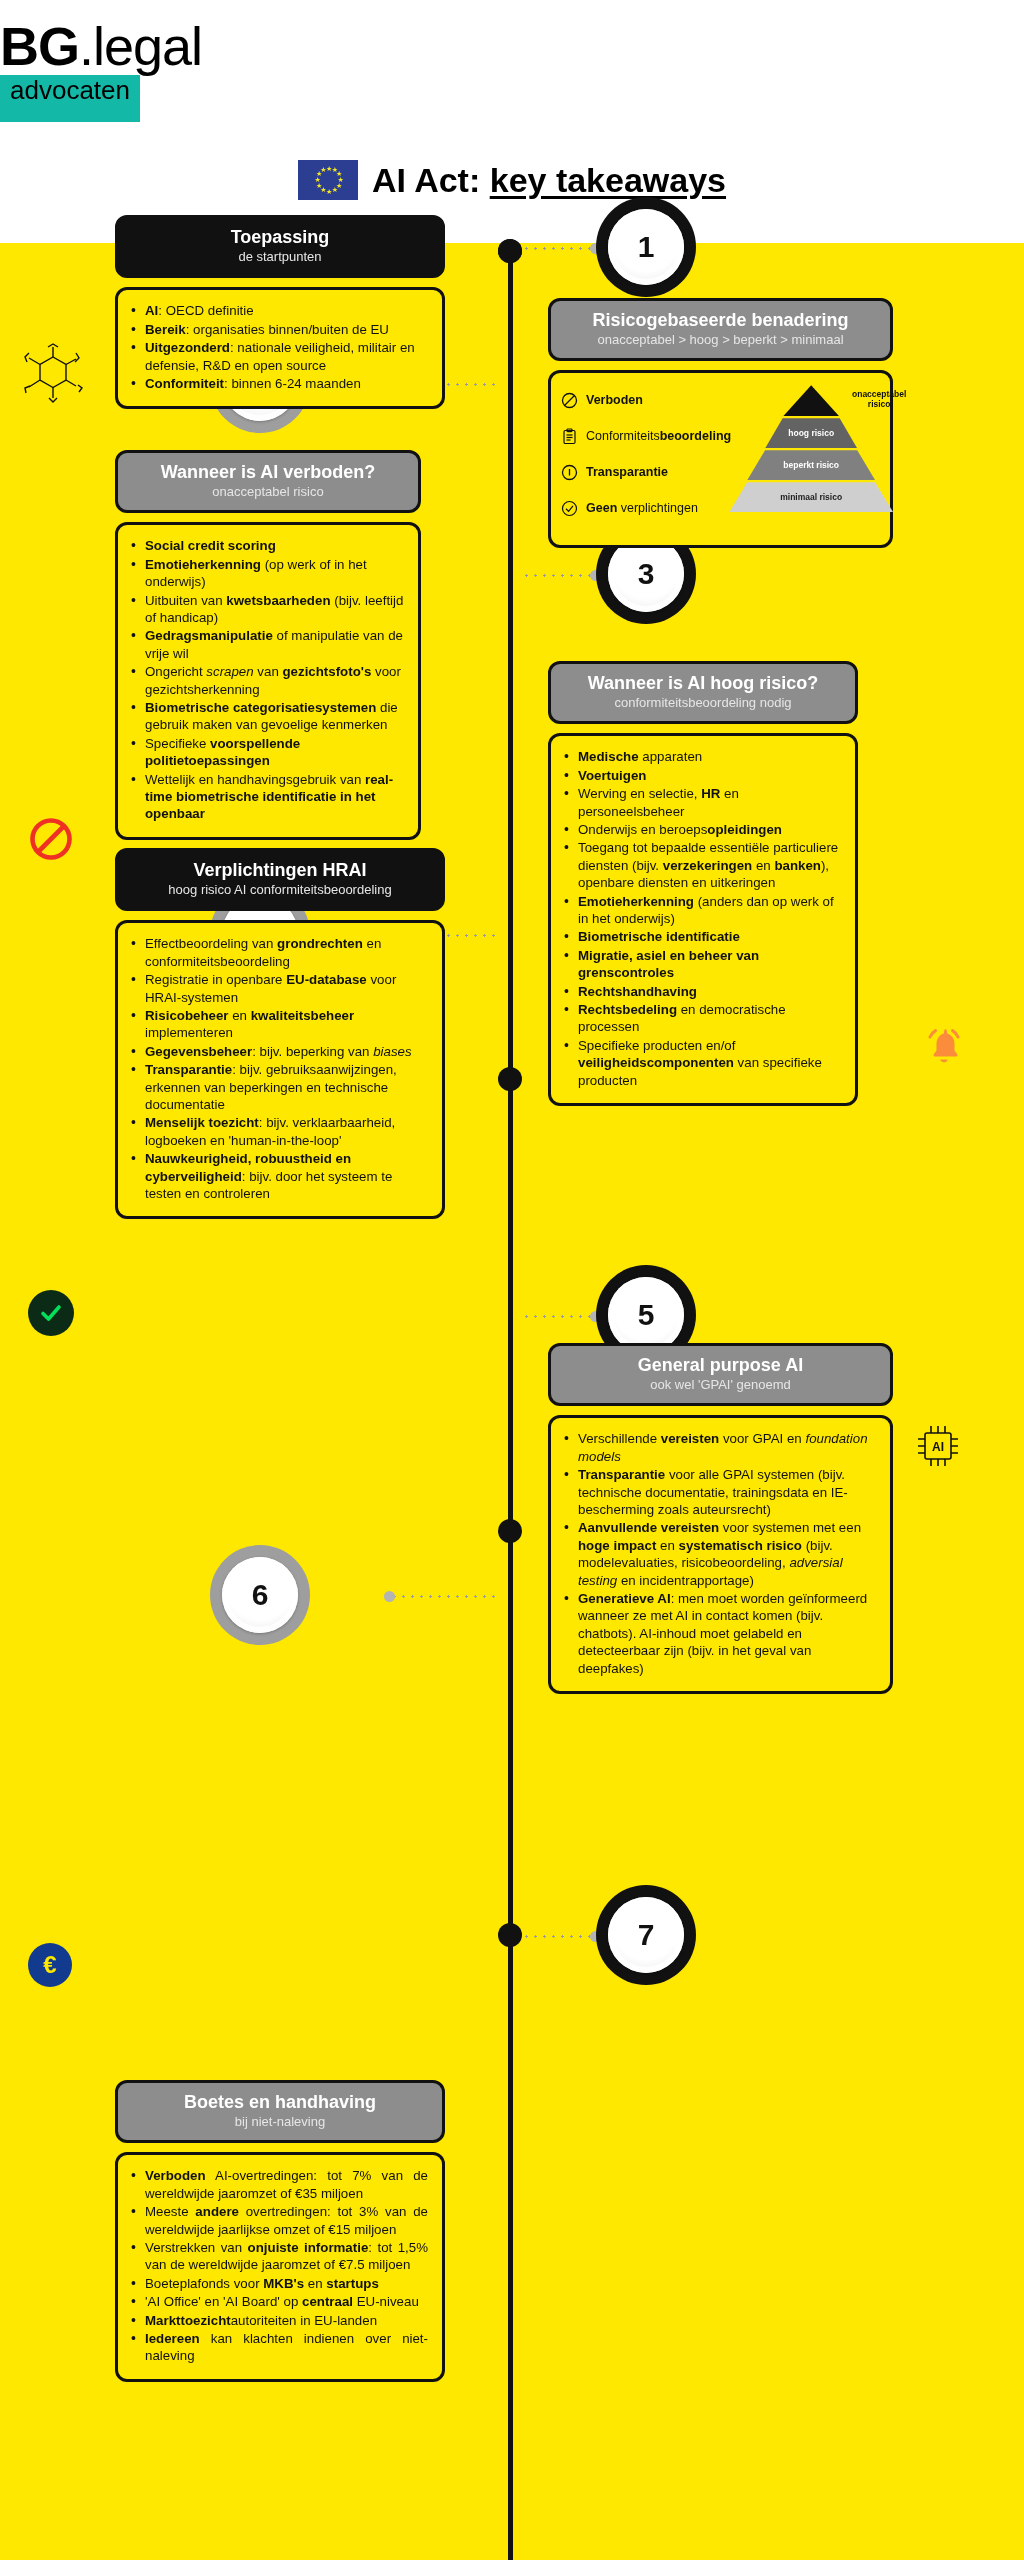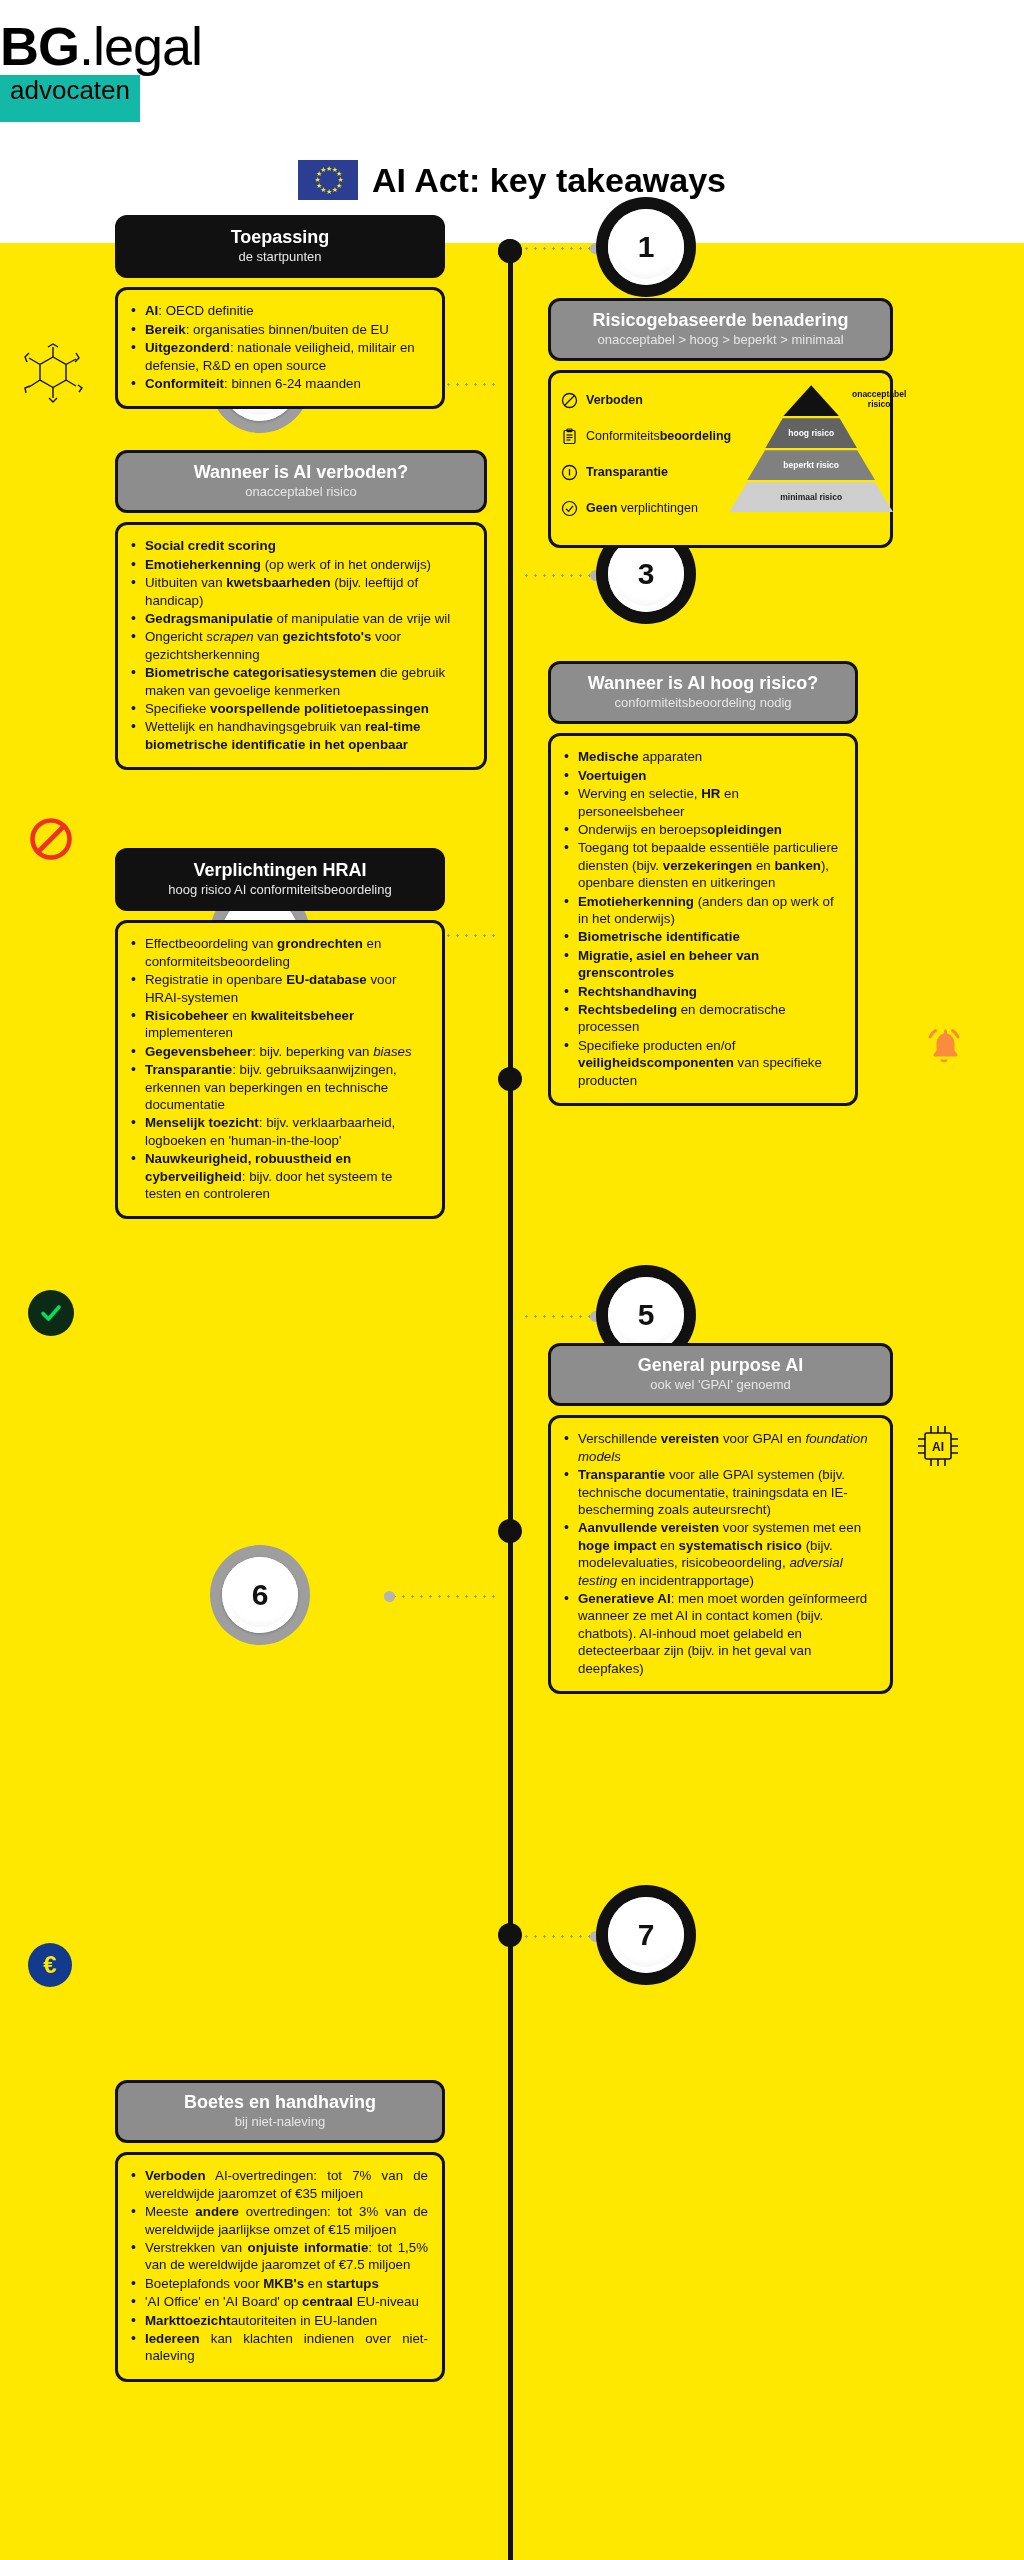--- a/index.html
+++ b/index.html
@@ -34,21 +34,21 @@
     display:flex; align-items:center; justify-content:center; gap:14px;
   }
   .eu-flag {
     width:60px; height:40px; background:#2c3e91; position:relative; flex:0 0 auto;
   }
   .eu-star {
     position:absolute; width:4px; height:4px; color:#f7e925;
     font-size:7px; line-height:4px; text-align:center;
   }
   .title-text { font-size:34px; font-weight:bold; color:#000; white-space:nowrap; }
-  .title-text .u { text-underline-offset:4px; }
+  .title-text .u { text-decoration:underline; text-underline-offset:4px; }
 
   
   .board {
     position:absolute; left:0; top:243px; width:1024px; height:2317px;
     background:#ffe800;
   }
   .spine {
     position:absolute; left:508px; top:0; width:5px; height:2317px;
     background:#111;
   }
@@ -342,21 +342,21 @@
           </div>
 
           <div class="tier" style="left:-8px; top:97px; width:164px; height:30px; background:#cfcfcf; clip-path:polygon(11% 0, 89% 0, 100% 100%, 0 100%); color:#222;">
             <span>minimaal risico</span>
           </div>
         </div>
       </div>
     </div>
   </div>
 
-  <div class="block" style="left:115px; top:207px; width:372px;">
+  <div class="block" style="left:115px; top:207px; width:306px;">
     <div class="cap grey">
       <div class="cap-title">Wanneer is AI verboden?</div>
       <div class="cap-sub">onacceptabel risico</div>
     </div>
     <div class="body-card">
       <ul class="blist">
           <li><span class="b">Social credit scoring</span></li>
           <li><span class="b">Emotieherkenning</span> (op werk of in het onderwijs)</li>
           <li>Uitbuiten van <span class="b">kwetsbaarheden</span> (bijv. leeftijd of handicap)</li>
           <li><span class="b">Gedragsmanipulatie</span> of manipulatie van de vrije wil</li>

